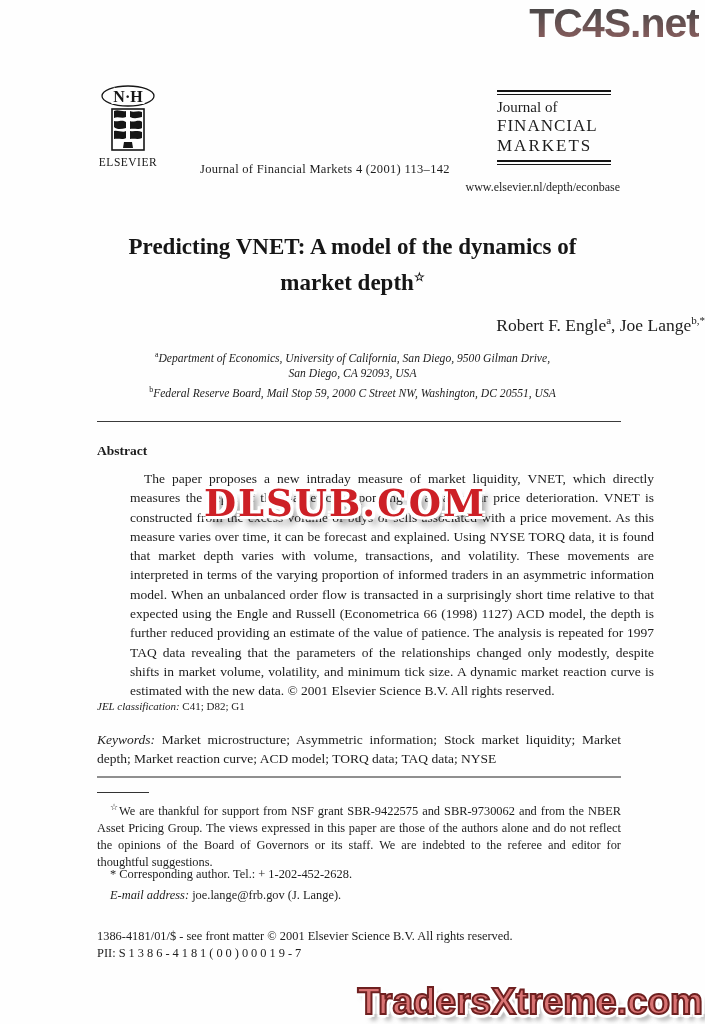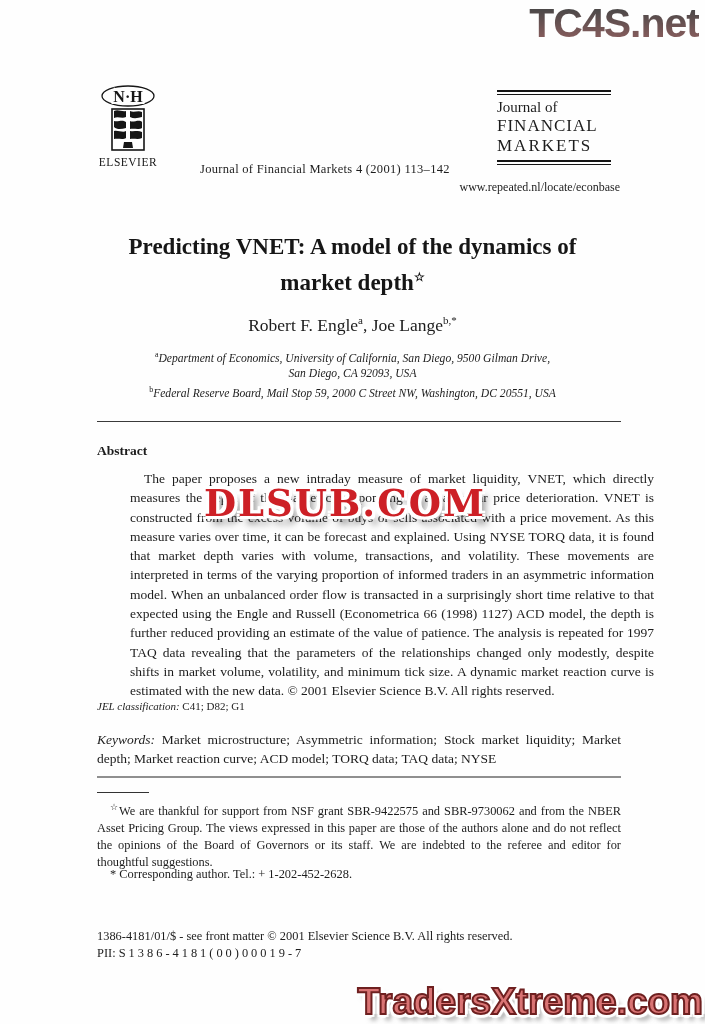--- a/index.html
+++ b/index.html
@@ -55,21 +55,21 @@
   .site { position: absolute; right: 85px; top: 180px; font-size: 12px; }
 
   
   .title {
     position: absolute; left: 0; right: 0; top: 231px;
     text-align: center; font-size: 23px; line-height: 31px; color: #161616;
   }
   .title sup { font-size: 12px; }
   .authors {
     position: absolute; left: 0; right: 0; top: 314px;
-    text-align: center; font-size: 17.5px;
+    text-align: right; font-size: 17.5px;
   }
   .authors sup { font-size: 11px; }
   .affils {
     position: absolute; left: 0; right: 0; top: 347px;
     text-align: center; font-style: italic; font-size: 11.6px; line-height: 15.5px; font-family: Liberation Serif, serif;
   }
   .affils sup { font-size: 8px; font-style: normal; }
 
   
   .rule-abstract { position: absolute; left: 97px; width: 524px; top: 421px; border-top: 1.3px solid #3a3a3a; }
@@ -127,21 +127,21 @@
   <div class="citation">Journal of Financial Markets 4 (2001) 113–142</div>
 
   <div class="jbox">
     <div class="jrule"></div>
     <div class="l1">Journal of</div>
     <div class="l2">FINANCIAL</div>
     <div class="l3">MARKETS</div>
     <div class="jrule"></div>
   </div>
 
-  <div class="site">www.repeated.nl/locate/econbase</div>
+  <div class="site">www.elsevier.nl/depth/econbase</div>
 
   <h1 class="title">
     <span>Predicting VNET: A model of the dynamics of</span><br>
     <span>market depth</span><sup>☆</sup>
   </h1>
 
   <div class="authors">
     <span>Robert F. Engle</span><sup>a</sup><span>, </span><span>Joe Lange</span><sup>b,*</sup>
   </div>
 
@@ -169,20 +169,23 @@
 
   <div class="rule-keywords"></div>
   <div class="rule-footnote"></div>
 
   <p class="fn fn1">
     <sup>☆</sup><span>We are thankful for support from NSF grant SBR-9422575 and SBR-9730062 and from the NBER Asset Pricing Group. The views expressed in this paper are those of the authors alone and do not reflect the opinions of the Board of Governors or its staff. We are indebted to the referee and editor for thoughtful suggestions.</span>
   </p>
   <p class="fn fn2">
     <span>*</span><span> Corresponding author. Tel.: + 1-202-452-2628.</span>
   </p>
+  <p class="fn fn3">
+    <span class="ital">E-mail address:</span><span> joe.lange@frb.gov (J. Lange).</span>
+  </p>
 
   <div class="imprint front">1386-4181/01/$ - see front matter © 2001 Elsevier Science B.V. All rights reserved.</div>
   <div class="imprint pii">
     <span>PII:</span>
     <span class="spread">S1386-4181(00)00019-7</span>
   </div>
 
   <div class="wm-bottom">TradersXtreme.com</div>
 
 </div>

